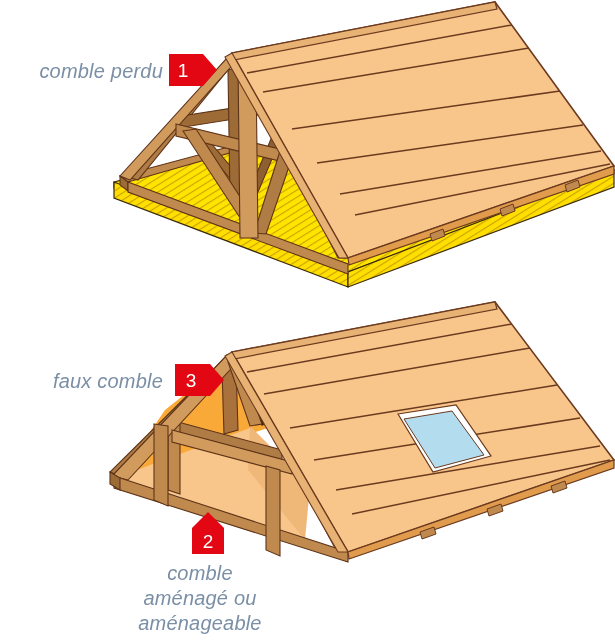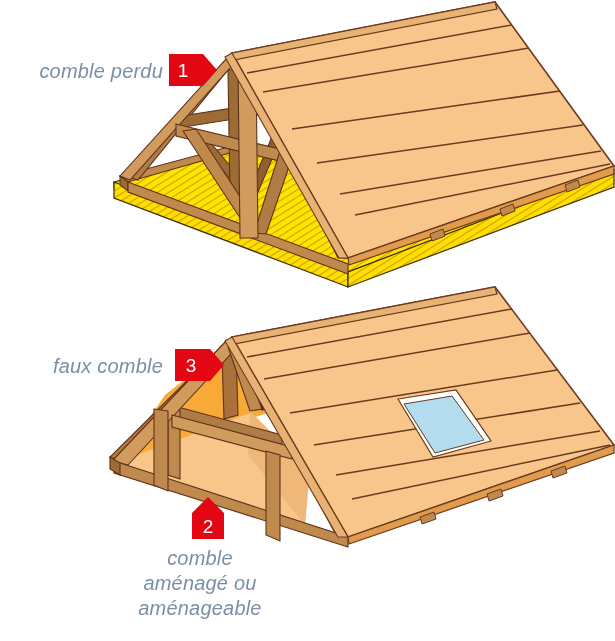--- a/index.html
+++ b/index.html
@@ -14,21 +14,21 @@
     font-family: "Liberation Sans", sans-serif;
     overflow: hidden;
   }
   .figure {
     position: absolute;
     left: 0;
     top: 0;
     width: 613px;
   }
   #figure-top  { height: 300px; top: 0; }
-  #figure-bottom { height: 341px; top: 285px; }
+  #figure-bottom { height: 341px; top: 300px; }
   svg { display: block; }
 
   .callout-text {
     font-style: italic;
     fill: #7a8fa6;
     font-family: "Liberation Sans", sans-serif;
     font-size: 20px;
     letter-spacing: 0.2px;
   }
   .callout-text.centered { text-anchor: middle; }

